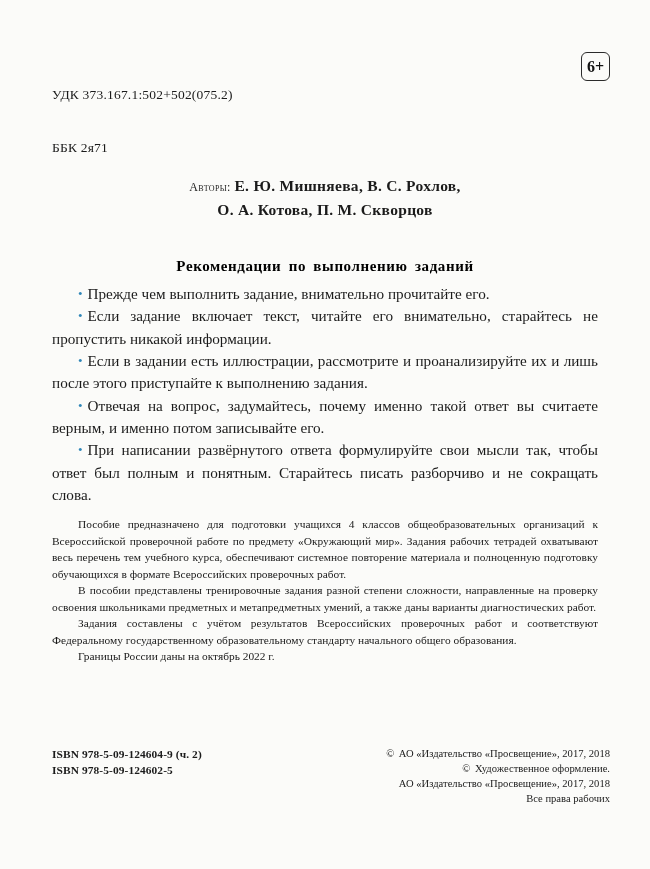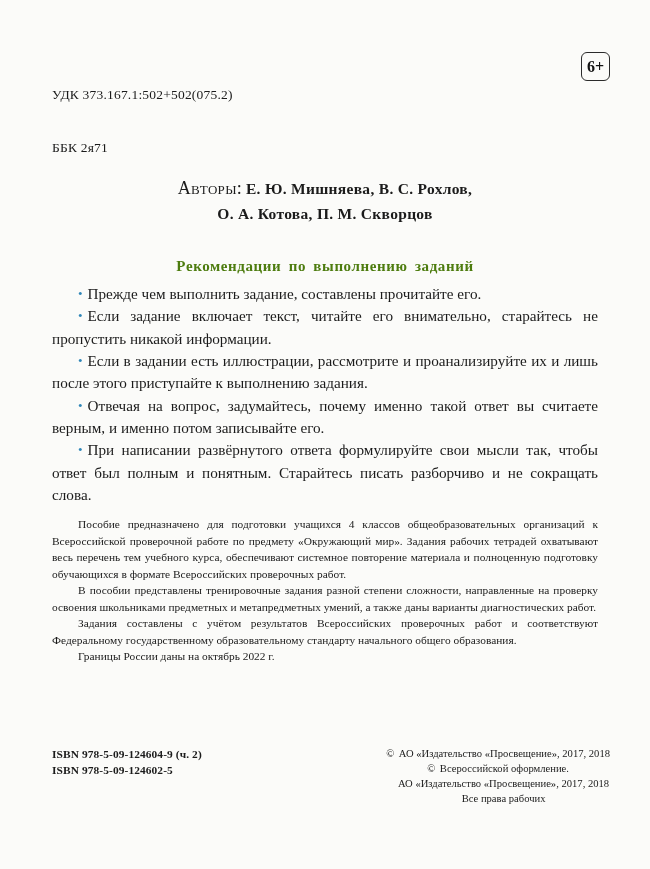--- a/index.html
+++ b/index.html
@@ -65,39 +65,39 @@
     position: absolute;
     top: 174px;
     left: 52px;
     right: 52px;
     text-align: center;
     font-size: 15.5px;
     line-height: 1.58;
   }
   .authors-label {
     font-variant: small-caps;
-    font-size: 18px;
+    font-size: 12px;
     letter-spacing: 0.3px;
     text-align: right;
   }
   .authors-names {
     font-weight: bold;
     letter-spacing: 0.3px;
   }
 
   
   .section-heading {
     position: absolute;
     top: 258px;
     left: 52px;
     right: 52px;
     text-align: center;
     font-weight: bold;
     font-size: 15px;
-    color: #4d7c0f;
+    color: #000000;
     letter-spacing: 0.6px;
     word-spacing: 3px;
   }
 
   
   .rec-list {
     position: absolute;
     top: 283px;
     left: 52px;
     width: 546px;
@@ -147,21 +147,21 @@
     font-size: 11.4px;
     font-weight: bold;
     line-height: 1.42;
     letter-spacing: 0.1px;
     white-space: nowrap;
   }
   .copyright-block {
     font-size: 10.6px;
     line-height: 1.42;
     white-space: nowrap;
-    text-align: center;
+    text-align: right;
   }
   .copyright-block .ind { padding-left: 11px; }
   .copyright-block .csym { padding-right: 2px; }
 </style>
 </head>
 <body>
 
 <div class="page">
 
   <div class="top-row">
@@ -176,40 +176,40 @@
     <div>
       <span class="authors-label">Авторы:</span>
       <span class="authors-names">Е. Ю. Мишняева, В. С. Рохлов,</span>
     </div>
     <div class="authors-names">О. А. Котова, П. М. Скворцов</div>
   </div>
 
   <div class="section-heading">Рекомендации по выполнению заданий</div>
 
   <div class="rec-list">
-    <p class="rec-item"><span class="bullet">•</span><span>Прежде чем выполнить задание, составлены прочитайте его.</span></p>
+    <p class="rec-item"><span class="bullet">•</span><span>Прежде чем выполнить задание, внимательно прочитайте его.</span></p>
     <p class="rec-item"><span class="bullet">•</span><span>Если задание включает текст, читайте его внимательно, старайтесь не пропустить никакой информации.</span></p>
     <p class="rec-item"><span class="bullet">•</span><span>Если в задании есть иллюстрации, рассмотрите и проанализируйте их и лишь после этого приступайте к выполнению задания.</span></p>
     <p class="rec-item"><span class="bullet">•</span><span>Отвечая на вопрос, задумайтесь, почему именно такой ответ вы считаете верным, и именно потом записывайте его.</span></p>
     <p class="rec-item"><span class="bullet">•</span><span>При написании развёрнутого ответа формулируйте свои мысли так, чтобы ответ был полным и понятным. Старайтесь писать разборчиво и не сокращать слова.</span></p>
   </div>
 
   <div class="annotation">
     <p>Пособие предназначено для подготовки учащихся 4 классов общеобразовательных организаций к Всероссийской проверочной работе по предмету «Окружающий мир». Задания рабочих тетрадей охватывают весь перечень тем учебного курса, обеспечивают системное повторение материала  и полноценную подготовку обучающихся в формате Всероссийских проверочных работ.</p>
     <p>В пособии представлены тренировочные задания разной степени сложности, направленные на проверку освоения школьниками предметных и метапредметных умений, а также даны варианты диагностических работ.</p>
     <p>Задания составлены с учётом результатов Всероссийских проверочных работ и соответствуют Федеральному государственному образовательному стандарту начального общего образования.</p>
     <p>Границы России даны на октябрь 2022 г.</p>
   </div>
 
   <div class="footer">
     <div class="isbn-block">
       <div>ISBN 978-5-09-124604-9 (ч. 2)</div>
       <div>ISBN 978-5-09-124602-5</div>
     </div>
     <div class="copyright-block">
       <div><span class="csym">©</span> <span>АО «Издательство «Просвещение», 2017, 2018</span></div>
-      <div><span class="csym">©</span> <span>Всероссийской оформление.</span></div>
+      <div><span class="csym">©</span> <span>Художественное оформление.</span></div>
       <div class="ind">АО «Издательство «Просвещение», 2017, 2018</div>
       <div class="ind">Все права рабочих</div>
     </div>
   </div>
 
 </div>
 
 </body></html>

